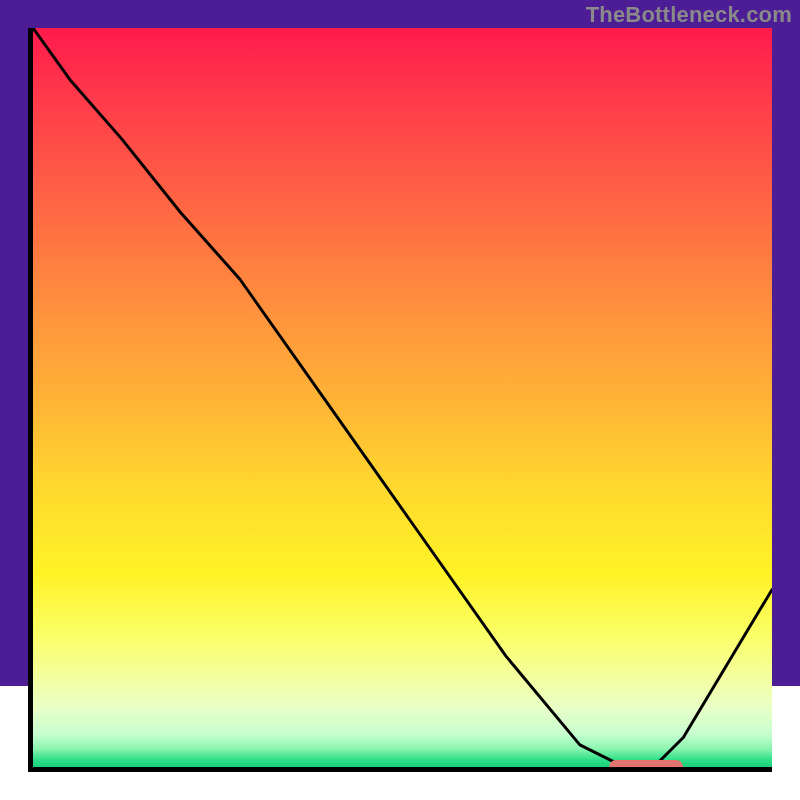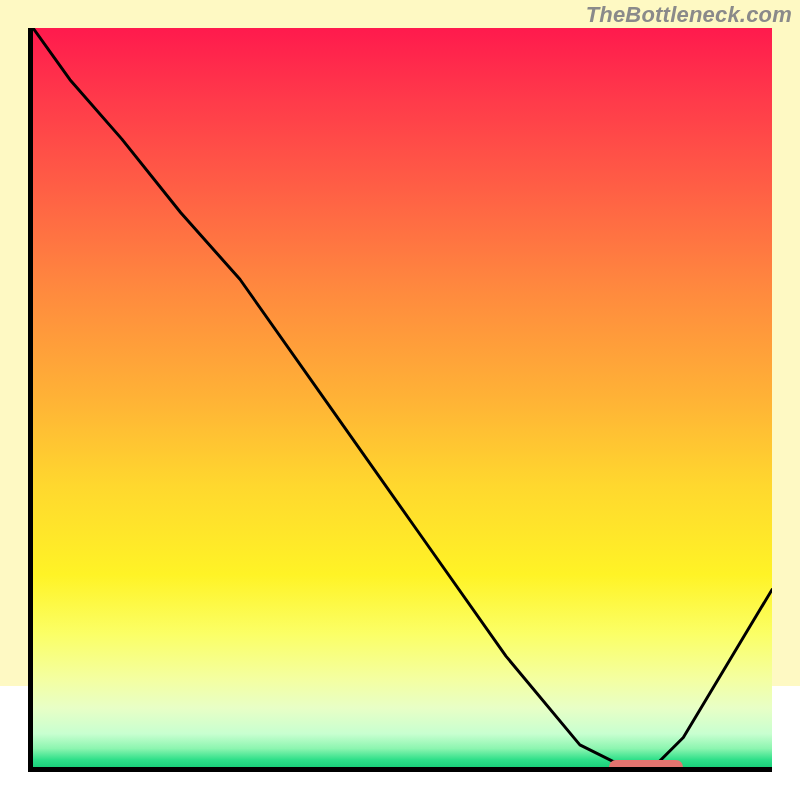--- a/index.html
+++ b/index.html
@@ -1,22 +1,21 @@
 <!DOCTYPE html>
 <html><head>
 <meta charset="utf-8">
 <style>
   * { margin: 0; padding: 0; box-sizing: border-box; }
   html, body { width: 800px; height: 800px; overflow: hidden; background: #fff; }
   .page {
     position: relative;
     width: 800px;
     height: 686px;
-    background: #fef9c3;
-    font-style: italic;
+    background: #4c1d95;
   }
   .watermark {
     position: absolute;
     top: 2px;
     right: 8px;
     font-family: Arial, sans-serif;
     font-size: 22px;
     font-weight: 600;
     color: #8a8a8a;
     letter-spacing: 0.2px;

